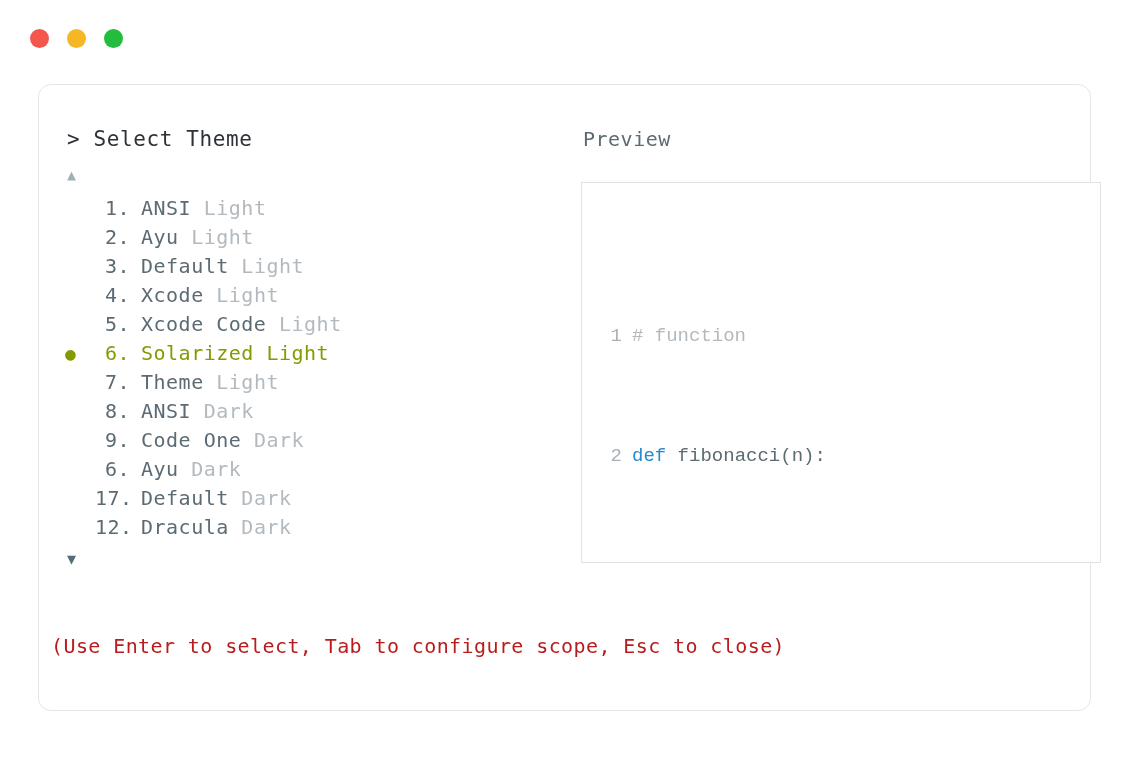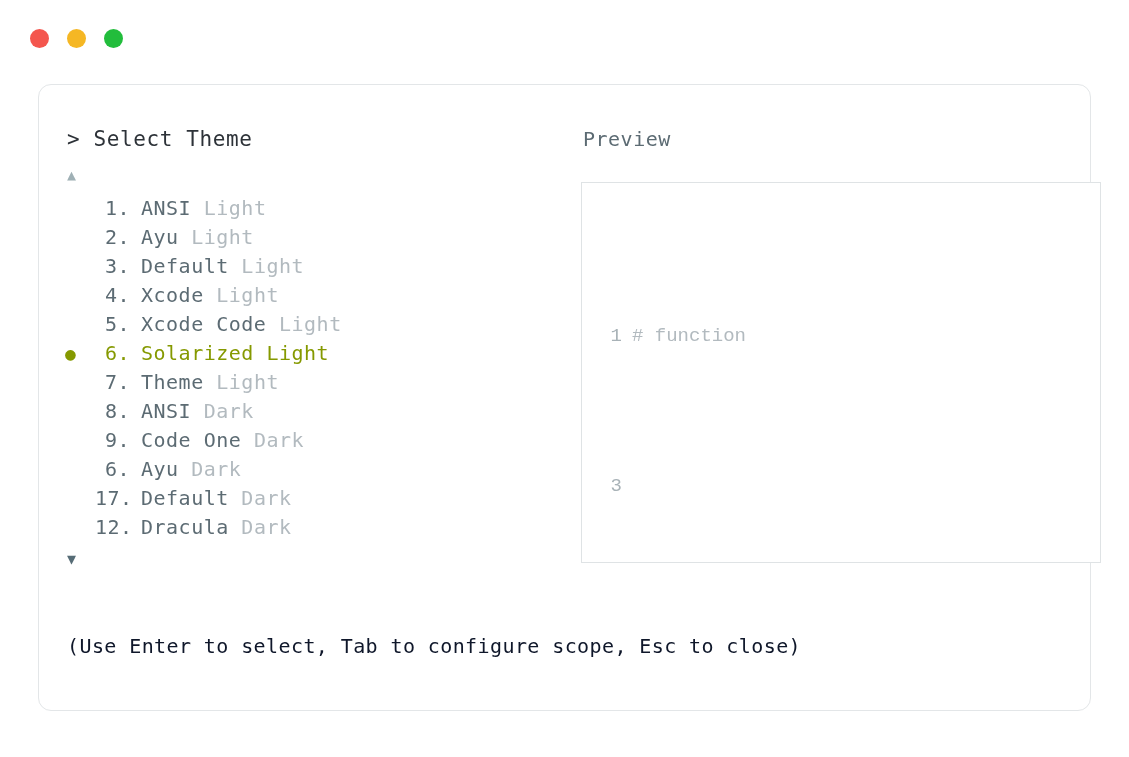--- a/index.html
+++ b/index.html
@@ -160,25 +160,25 @@
     margin-right: 10px;
   }
 
   .kw  { color: #268BD2; }  
   .cmt { color: #B2BABF; }  
   .pun { color: #5C6B73; }
 
   
   .hint {
     position: absolute;
-    left: 28px;
+    left: 12px;
     bottom: 52px;
     font-size: 20px;
     letter-spacing: 0.4px;
-    color: #0f172a;
+    color: #b91c1c;
     white-space: pre;
   }
 </style>
 </head>
 <body>
 
 <div class="window">
 
   <div class="titlebar">
     <span class="dot" style="background:#F4564E"></span>
@@ -289,20 +289,21 @@
         </div>
 
         <div class="right-col">
           <div class="preview-label">Preview</div>
 
           <div class="code-box">
             <div class="code-lines">
 
               <span class="code-line"><span class="ln">1</span><span class="cmt"># function</span></span>
 
+              <span class="code-line"><span class="ln">2</span><span class="kw">def</span><span class="pun"> fibonacci(n):</span></span>
 
               <span class="code-line"><span class="ln">3</span></span>
 
               
 
               
 
               
 
               

